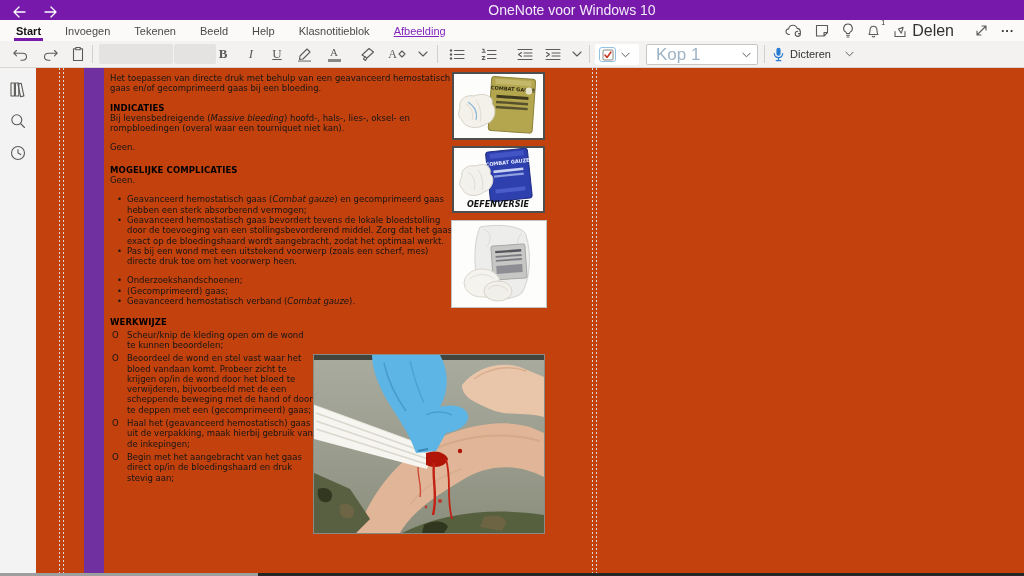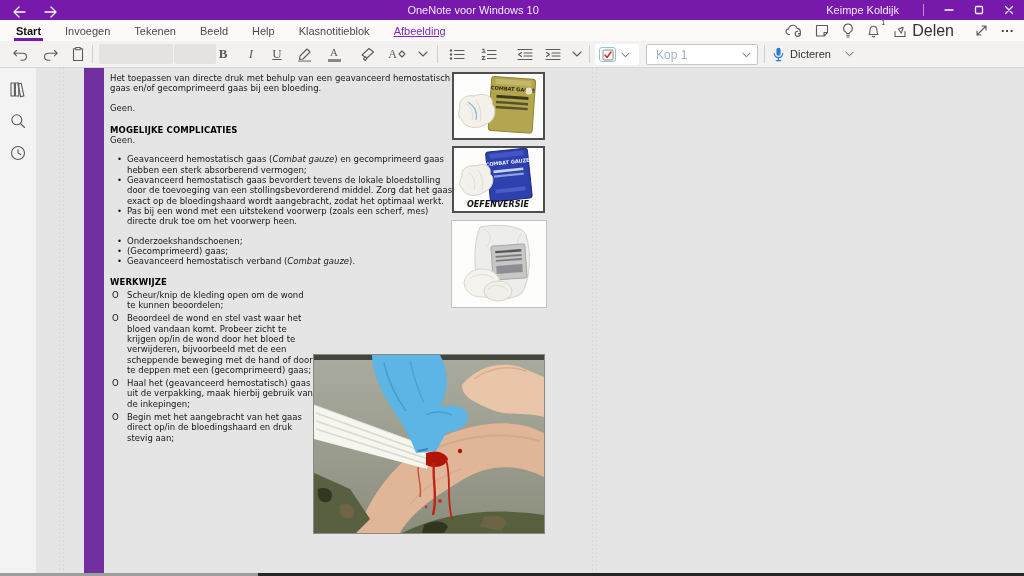--- a/index.html
+++ b/index.html
@@ -5,21 +5,21 @@
   * { margin:0; padding:0; box-sizing:border-box; }
   html,body { width:1024px; height:576px; overflow:hidden; }
   body { font-family:"Liberation Sans", sans-serif; background:#fff; }
   .app { position:relative; width:1024px; height:576px; background:#fff; overflow:hidden; }
 
   
   .titlebar { position:absolute; left:0; top:0; width:1024px; height:20px;
     background:var(--accent,#7719aa); display:flex; align-items:center; color:#fff; }
   .tb-arrows { display:flex; gap:18px; padding-left:12px; width:120px; }
   .tb-arrow { width:14px; height:12px; cursor:default; }
-  .tb-title { flex:1; text-align:center; font-size:11px; color:#f3eaf9; }
+  .tb-title { flex:1; text-align:center; font-size:14px; color:#f3eaf9; }
   .tb-right { display:flex; align-items:center; gap:0; }
   .tb-user { font-size:11px; color:#f3eaf9; margin-right:24px; }
   .tb-sep { width:1px; height:12px; background:#b98ed1; margin-right:10px; }
   .winbtn { width:30px; height:20px; display:flex; align-items:center; justify-content:center; }
   .winbtn svg { display:block; }
 
   
   .menubar { position:absolute; left:0; top:20px; width:1024px; height:21px;
     background:#fbfaf9; display:flex; align-items:center; }
   .tabs { display:flex; align-items:stretch; height:100%; padding-left:4px; }
@@ -41,30 +41,30 @@
     justify-content:center; color:#5c5b59; }
   .rsep { position:absolute; top:4px; width:1px; height:18px; background:#d2d0ce; }
   .rtext { font-family:"Liberation Serif", serif; font-size:13px; color:#5c5b59; }
   .disabledbox { position:absolute; top:3px; height:20px; background:#e4e3e2; border-radius:2px; }
   .todo-btn { position:absolute; top:3px; height:21px; background:#fff; border-radius:2px;
     display:flex; align-items:center; padding:0 4px; gap:5px; }
   .todo-inner { width:17px; height:15px; border:1px solid #93c1e4; border-radius:3px;
     display:flex; align-items:center; justify-content:center; }
   .stylebox { position:absolute; top:3px; height:21px; background:#fff; border:1px solid #c8c6c4;
     border-radius:2px; display:flex; align-items:center; padding:0 6px 0 9px; }
-  .stylebox .stxt { flex:1; font-size:12px; color:#9db3c6; }
+  .stylebox .stxt { flex:1; font-size:17px; color:#9db3c6; }
   .dictate { position:absolute; top:0; height:26px; display:flex; align-items:center; gap:6px; }
   .dictate .dtxt { font-size:11px; color:#323130; }
 
   
   .sidebar { position:absolute; left:0; top:68px; width:36px; height:508px; background:#f3f3f3;
     display:flex; flex-direction:column; align-items:center; gap:14px; padding-top:12px; }
   .sb-ic { width:18px; height:18px; color:#4f4e4c; display:flex; align-items:center; justify-content:center; }
 
-  .canvas { position:absolute; left:36px; top:68px; width:988px; height:508px; background:#e5e5e5; }
+  .canvas { position:absolute; left:36px; top:68px; width:988px; height:508px; background:#c2410c; }
   .vline { position:absolute; top:0; bottom:0; width:1px;
     background:repeating-linear-gradient(180deg,#d9d9d9 0 2px,transparent 2px 4px); }
   .strip { position:absolute; left:48px; top:0; bottom:0; width:20px; background:var(--strip,#7030a0); }
 
   
   .doc { position:absolute; left:74px; top:5px; width:350px;
     font-family:"DejaVu Sans", sans-serif; font-size:8.5px; line-height:10.3px; color:#161616; }
   .sec { margin-top:9px; }
   .sec-title { font-weight:bold; color:#000; letter-spacing:.1px; }
   .it { font-style:italic; }
@@ -103,39 +103,20 @@
             <path class="stkw" d="M7 1 L2 6 L7 11 M2 6 H13"></path>
           </svg>
       </div>
       <div class="tb-arrow">
         <svg width="14" height="12" viewBox="0 0 14 12">
             <path class="stkw" d="M7 1 L12 6 L7 11 M12 6 H1"></path>
           </svg>
       </div>
     </div>
     <div class="tb-title">OneNote voor Windows 10</div>
-    <div class="tb-right">
-      <span class="tb-user">Keimpe Koldijk</span>
-      <span class="tb-sep"></span>
-      <div class="winbtn">
-        <svg width="10" height="10" viewBox="0 0 10 10">
-            <path class="stkw" d="M1 5 H9"></path>
-          </svg>
-      </div>
-      <div class="winbtn">
-        <svg width="10" height="10" viewBox="0 0 10 10">
-            <rect class="stkw" x="1.5" y="1.5" width="7" height="7" rx="1"></rect>
-          </svg>
-      </div>
-      <div class="winbtn">
-        <svg width="10" height="10" viewBox="0 0 10 10">
-            <path class="stkw" d="M1.5 1.5 L8.5 8.5 M8.5 1.5 L1.5 8.5"></path>
-          </svg>
-      </div>
-    </div>
   </div>
 
   <div class="menubar">
     <div class="tabs">
       <div class="tab active">
           <span>Start</span>
         </div>
       <div class="tab">
           <span>Invoegen</span>
         </div>
@@ -346,20 +327,24 @@
     <div class="vline" style="left:27px;"></div>
     <div class="vline" style="left:556px;"></div>
     <div class="vline" style="left:560px;"></div>
     <div class="strip"></div>
 
     <div class="doc">
       <div class="sec" style="margin-top:0;">
         <span>Het toepassen van directe druk met behulp van een geavanceerd hemostatisch gaas en/of gecomprimeerd gaas bij een bloeding.</span>
       </div>
 
+      <div class="sec">
+        <div class="sec-title">INDICATIES</div>
+        <div class="sec-body"><span>Bij levensbedreigende (</span><span class="it">Massive bleeding</span><span>) hoofd-, hals-, lies-, oksel- en rompbloedingen (overal waar een tourniquet niet kan).</span></div>
+      </div>
 
       <div class="sec">
         <div class="sec-body"><span>Geen.</span></div>
       </div>
 
       <div class="sec" style="margin-top:12px;">
         <div class="sec-title">MOGELIJKE COMPLICATIES</div>
         <div class="sec-body"><span>Geen.</span></div>
       </div>
 

